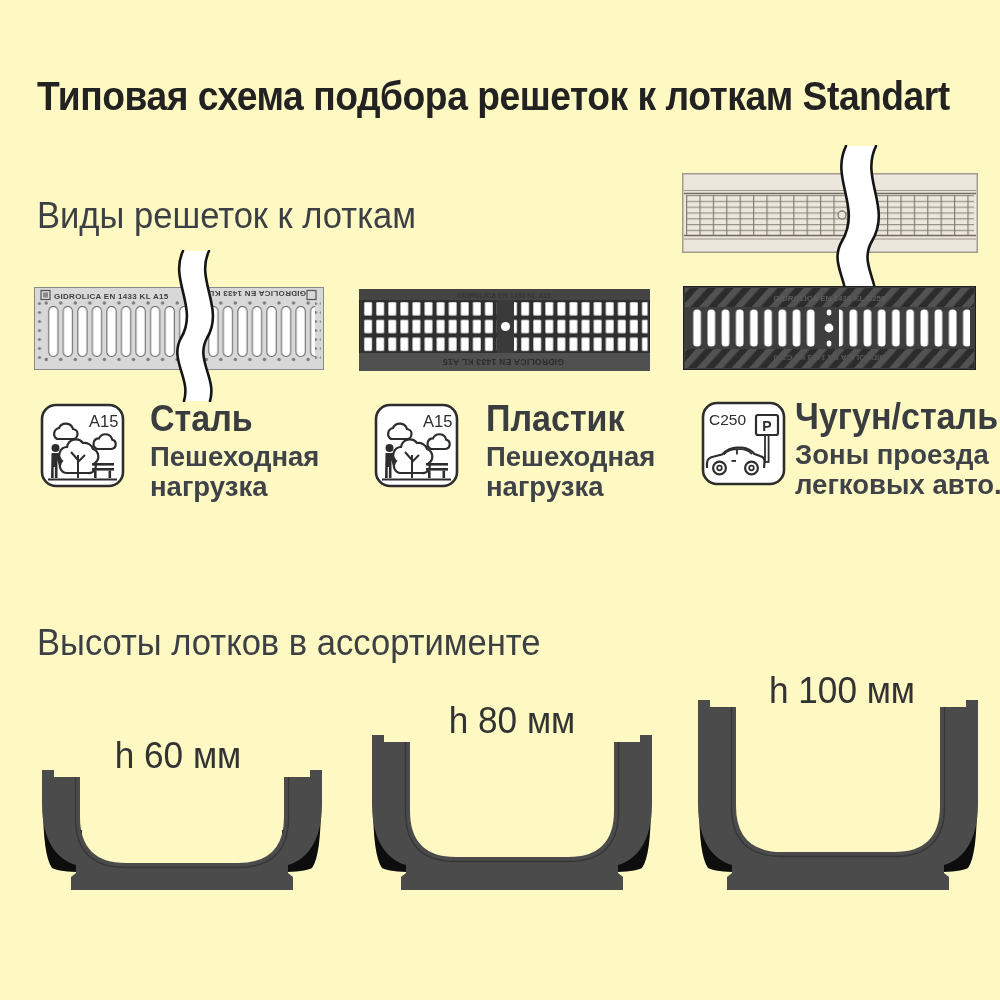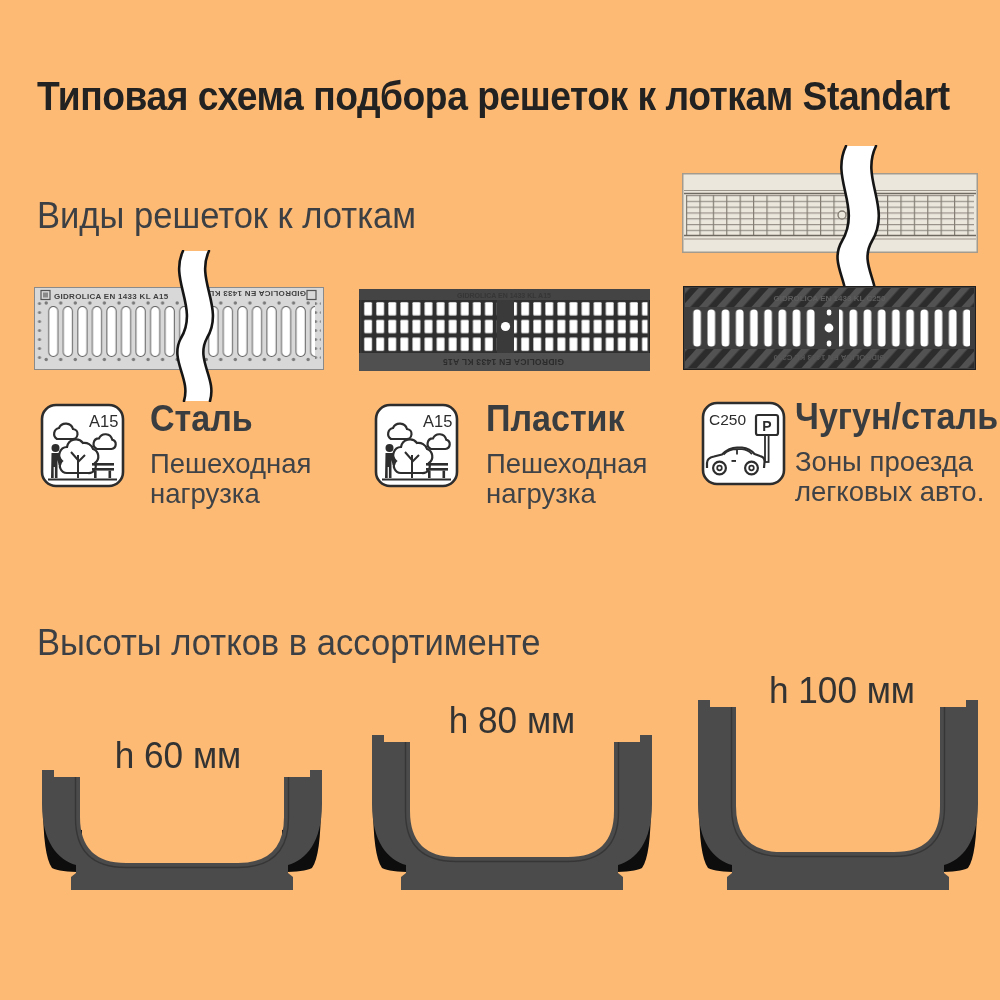--- a/index.html
+++ b/index.html
@@ -1,25 +1,25 @@
 <!DOCTYPE html>
 <html><head>
 <meta charset="utf-8">
 <style>
   html,body{margin:0;padding:0;background:#fff;}
-  .canvas{position:relative;width:1000px;height:1000px;background:#fdba74;overflow:hidden;
+  .canvas{position:relative;width:1000px;height:1000px;background:#fef9c3;overflow:hidden;
           font-family:"Liberation Sans","DejaVu Sans",sans-serif;}
   .abs{position:absolute;}
   .page-title{left:37px;top:74px;font-size:40px;font-weight:bold;color:#222;
               transform:scaleX(.93);transform-origin:left top;white-space:nowrap;letter-spacing:-.5px;}
   .sec-heading{font-size:36px;font-weight:500;color:#3c4044;transform:scaleX(.96);
                transform-origin:left top;white-space:nowrap;}
   .type-name{font-size:37px;font-weight:bold;color:#3a3d40;transform:scaleX(.92);
              transform-origin:left top;white-space:nowrap;line-height:1.05;}
-  .type-desc{font-size:27.5px;color:#3f4347;line-height:30px;margin-top:10px;}
+  .type-desc{font-size:27.5px;color:#3f4347;line-height:30px;margin-top:3px;font-weight:bold;}
   .h-label{font-size:37px;color:#333;font-weight:500;white-space:nowrap;
            transform:translateX(-50%) scaleX(.95);}
   svg{display:block;}
   svg text{font-family:"Liberation Sans","DejaVu Sans",sans-serif;}
 </style>
 </head>
 <body>
 
 <div class="canvas">
 

